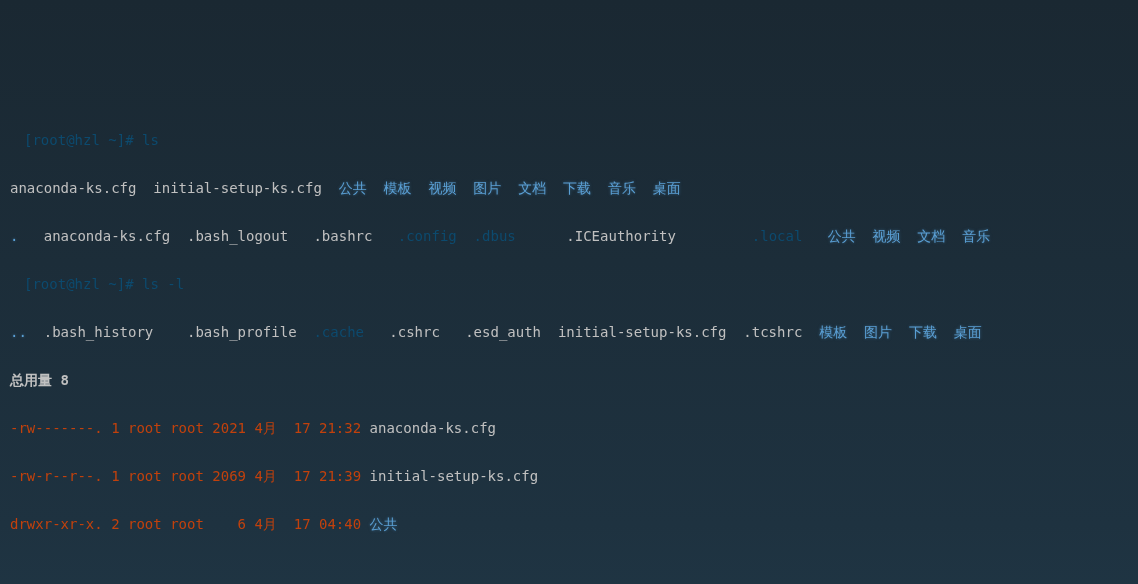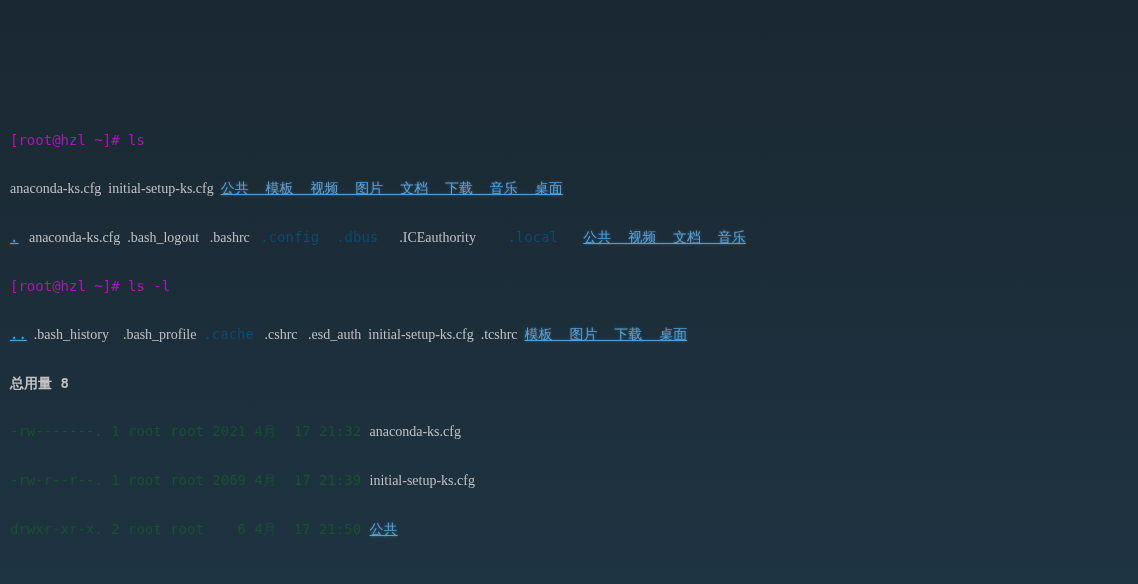--- a/index.html
+++ b/index.html
@@ -17,57 +17,56 @@
       padding: 8px 10px;
       line-height: 24px;
       white-space: pre;
       overflow: hidden;
     }
     .line {
       display: block;
       white-space: pre;
     }
     .prompt {
-      color: #a21caf;
+      color: #0c4a6e;
+      margin-left: 14px;
     }
     .file {
       color: #c0c0c0;
-      font-family: Liberation Serif, serif;
     }
     .dir {
       color: #5a9fd4;
       text-shadow: 0 0 3px rgba(90,159,212,0.5);
-      text-decoration: underline;
     }
     .hidden-dir {
       color: #0c4a6e;
     }
     .total {
       color: #c0c0c0;
       font-weight: bold;
     }
     .perm {
-      color: #14532d;
+      color: #c2410c;
     }
   </style>
 </head>
 <body>
 
 
 
 <div>
 <span class="line"><span class="prompt">[root@hzl ~]# ls</span></span>
 <span class="line"><span class="file">anaconda-ks.cfg  initial-setup-ks.cfg  </span><span class="dir">公共  模板  视频  图片  文档  下载  音乐  桌面</span></span>
 <span class="line"><span class="dir">.</span><span class="file">   anaconda-ks.cfg  .bash_logout   .bashrc   </span><span class="hidden-dir">.config</span><span>  </span><span class="hidden-dir">.dbus</span><span class="file">      .ICEauthority         </span><span class="hidden-dir">.local</span><span>   </span><span class="dir">公共  视频  文档  音乐</span></span>
 <span class="line"><span class="prompt">[root@hzl ~]# ls -l</span></span>
 <span class="line"><span class="dir">..</span><span class="file">  .bash_history    .bash_profile  </span><span class="hidden-dir">.cache</span><span class="file">   .cshrc   .esd_auth  initial-setup-ks.cfg  .tcshrc  </span><span class="dir">模板  图片  下载  桌面</span></span>
 <span class="line"><span class="total">总用量 8</span></span>
 <span class="line"><span class="perm">-rw-------. 1 root root 2021 4月  17 21:32 </span><span class="file">anaconda-ks.cfg</span></span>
 <span class="line"><span class="perm">-rw-r--r--. 1 root root 2069 4月  17 21:39 </span><span class="file">initial-setup-ks.cfg</span></span>
-<span class="line"><span class="perm">drwxr-xr-x. 2 root root    6 4月  17 21:50 </span><span class="dir">公共</span></span>
+<span class="line"><span class="perm">drwxr-xr-x. 2 root root    6 4月  17 04:40 </span><span class="dir">公共</span></span>
 
 
 
 
 
 
 
 
 
 

